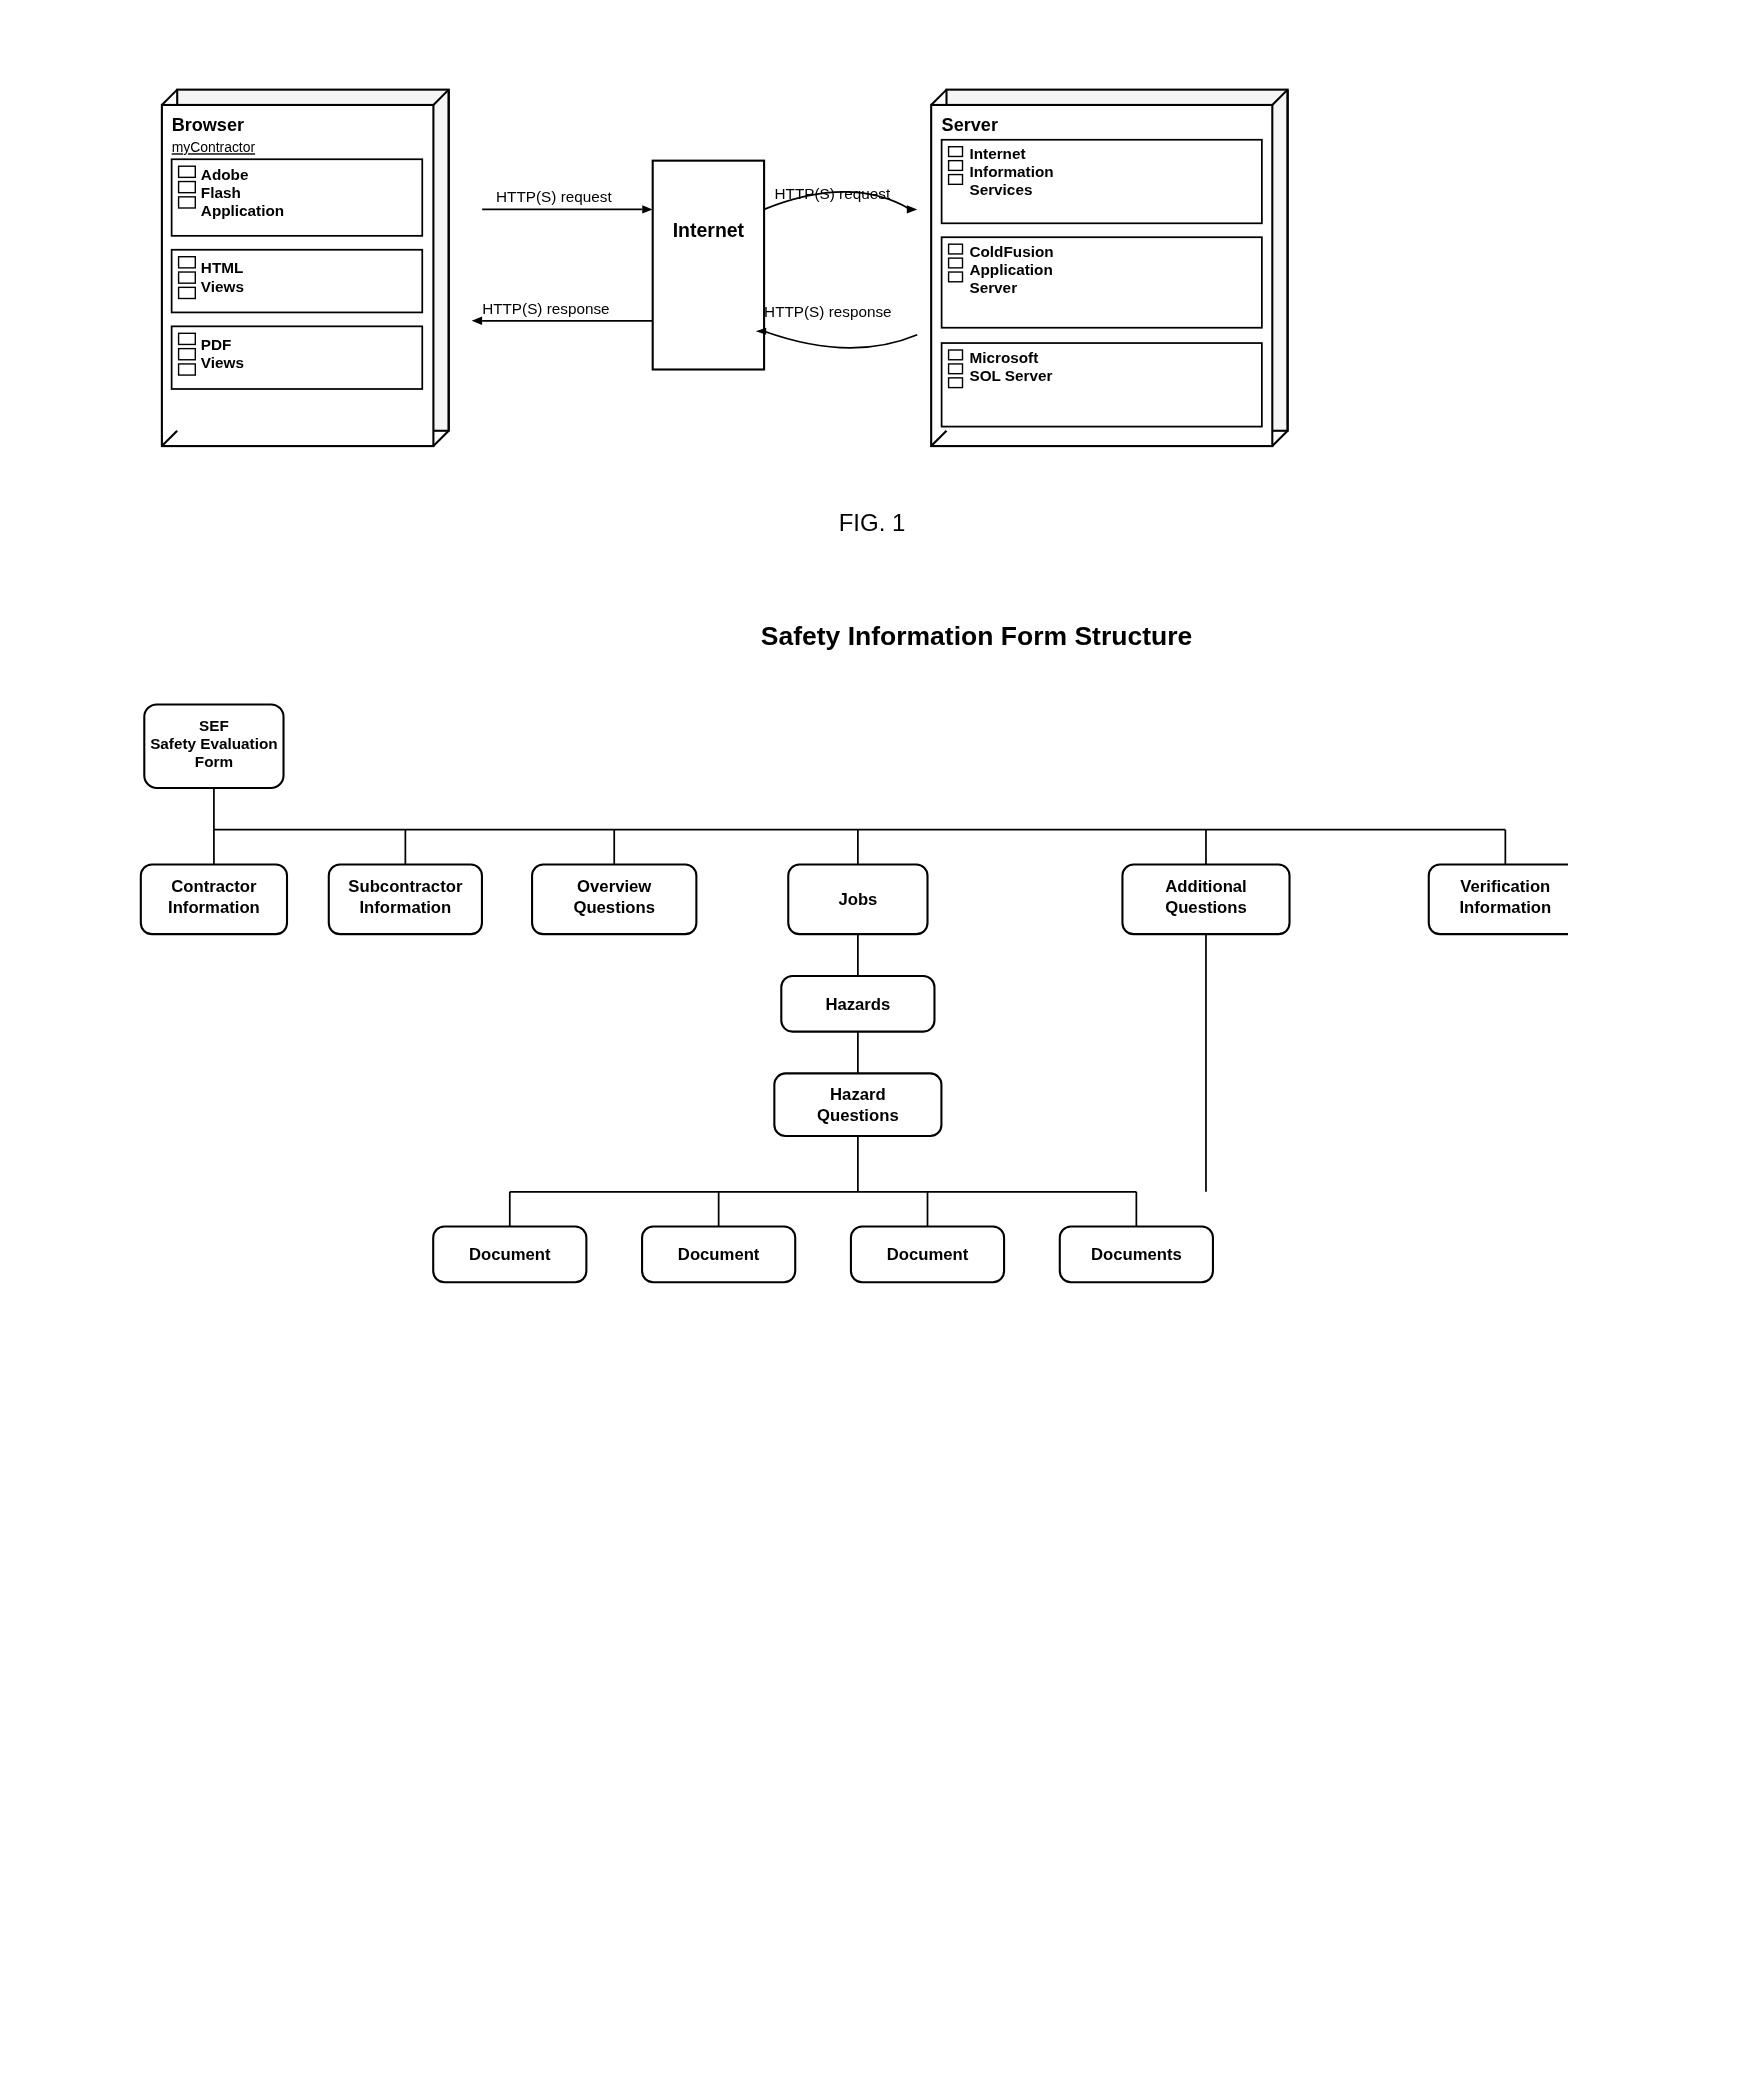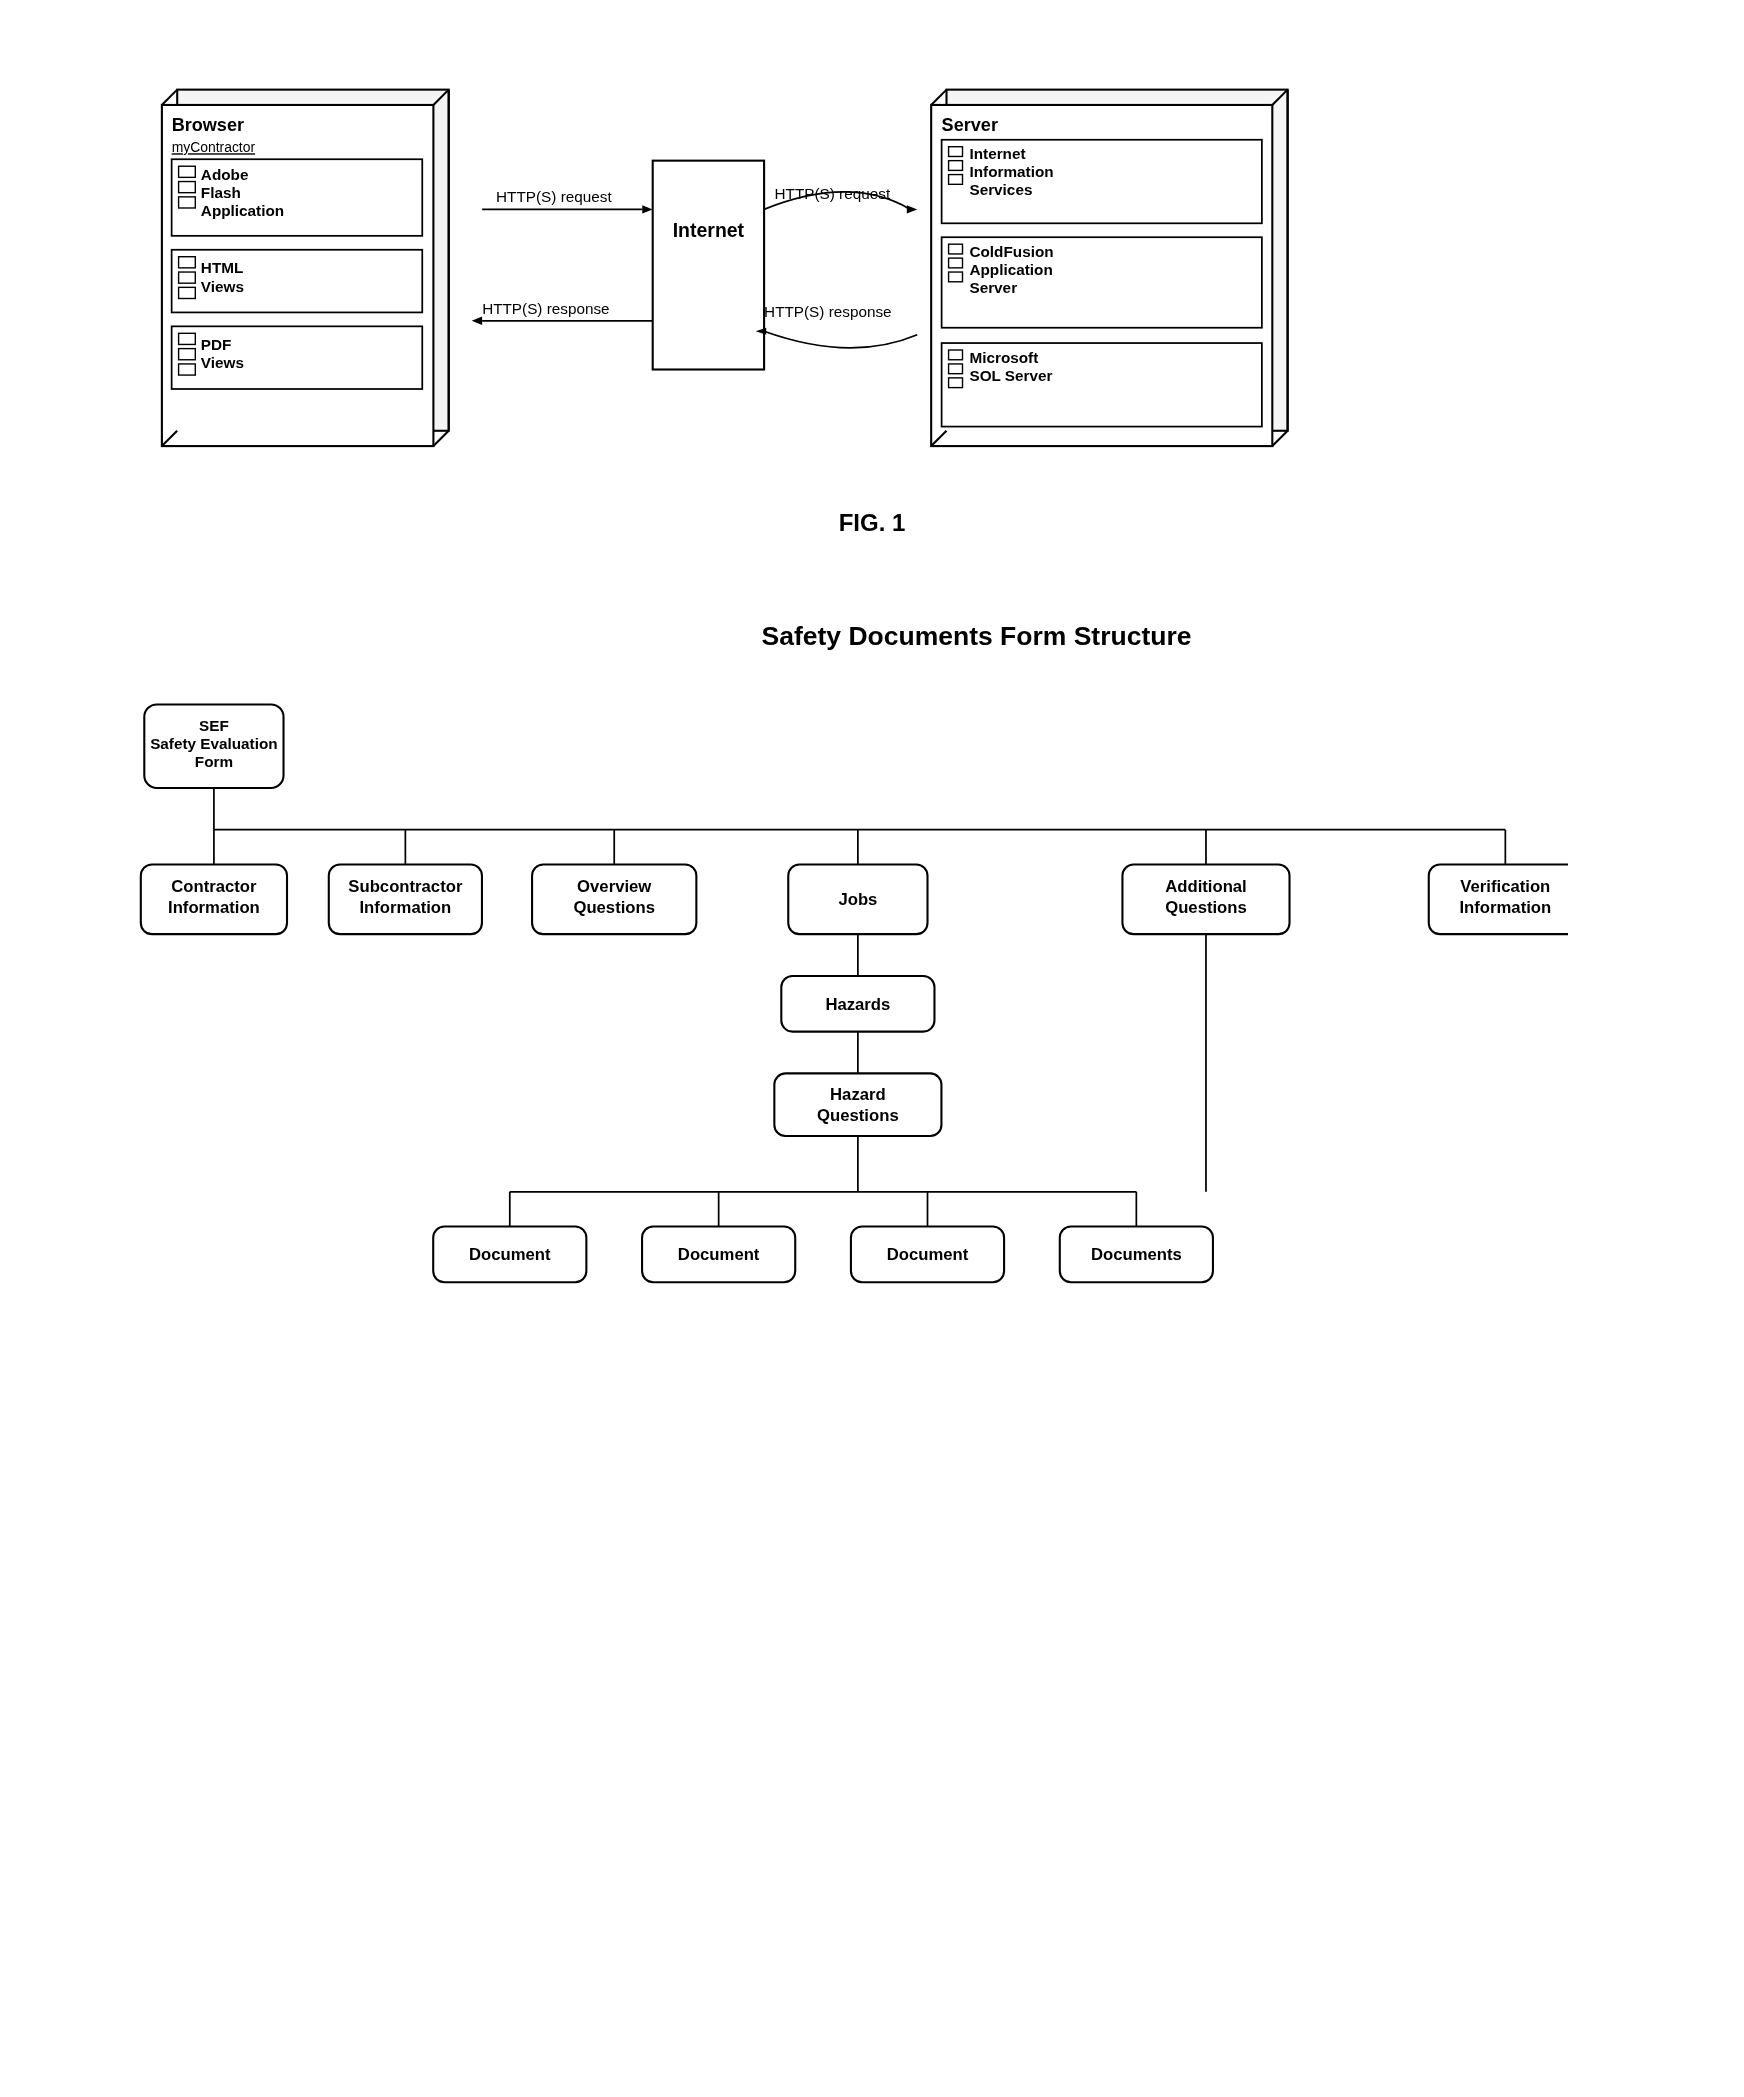--- a/index.html
+++ b/index.html
@@ -26,21 +26,21 @@
       width: 1532px;
       margin-top: 28px;
       display: flex;
       flex-direction: column;
       align-items: center;
       justify-content: center;
     }
 
     .fig1-caption {
       font-size: 24px;
-      font-weight: bold;
+      font-weight: normal;
       margin-top: 21px;
       text-align: center;
     }
 
     
     .fig4-container {
       width: 1532px;
       margin-top: 84px;
       display: flex;
       flex-direction: column;
@@ -181,21 +181,21 @@
       <text x="1190" y="420" font-family="Arial" font-size="22" font-weight="bold">Microsoft</text>
       <text x="1190" y="446" font-family="Arial" font-size="22" font-weight="bold">SOL Server</text>
     </svg>
 
     <div class="fig1-caption">FIG. 1</div>
   </div>
 
   <div class="fig4-container">
     <div style="display:flex; align-items:flex-start; width:100%;">
       <div style="width:209px; flex-shrink:0;"></div>
-      <div class="fig4-title" style="margin-left:0; flex:1;">Safety Documents Form Structure</div>
+      <div class="fig4-title" style="margin-left:0; flex:1;">Safety Information Form Structure</div>
     </div>
 
     <svg class="fig4-svg" viewBox="0 0 2100 1050" xmlns="http://www.w3.org/2000/svg">
 
       <rect x="55" y="20" width="200" height="120" rx="18" ry="18" fill="white" stroke="#000" stroke-width="3"></rect>
       <text x="155" y="58" font-family="Arial" font-size="22" font-weight="bold" text-anchor="middle">SEF</text>
       <text x="155" y="84" font-family="Arial" font-size="22" font-weight="bold" text-anchor="middle">Safety Evaluation</text>
       <text x="155" y="110" font-family="Arial" font-size="22" font-weight="bold" text-anchor="middle">Form</text>
 
       <line x1="155" y1="140" x2="155" y2="200" stroke="#000" stroke-width="2.5"></line>

